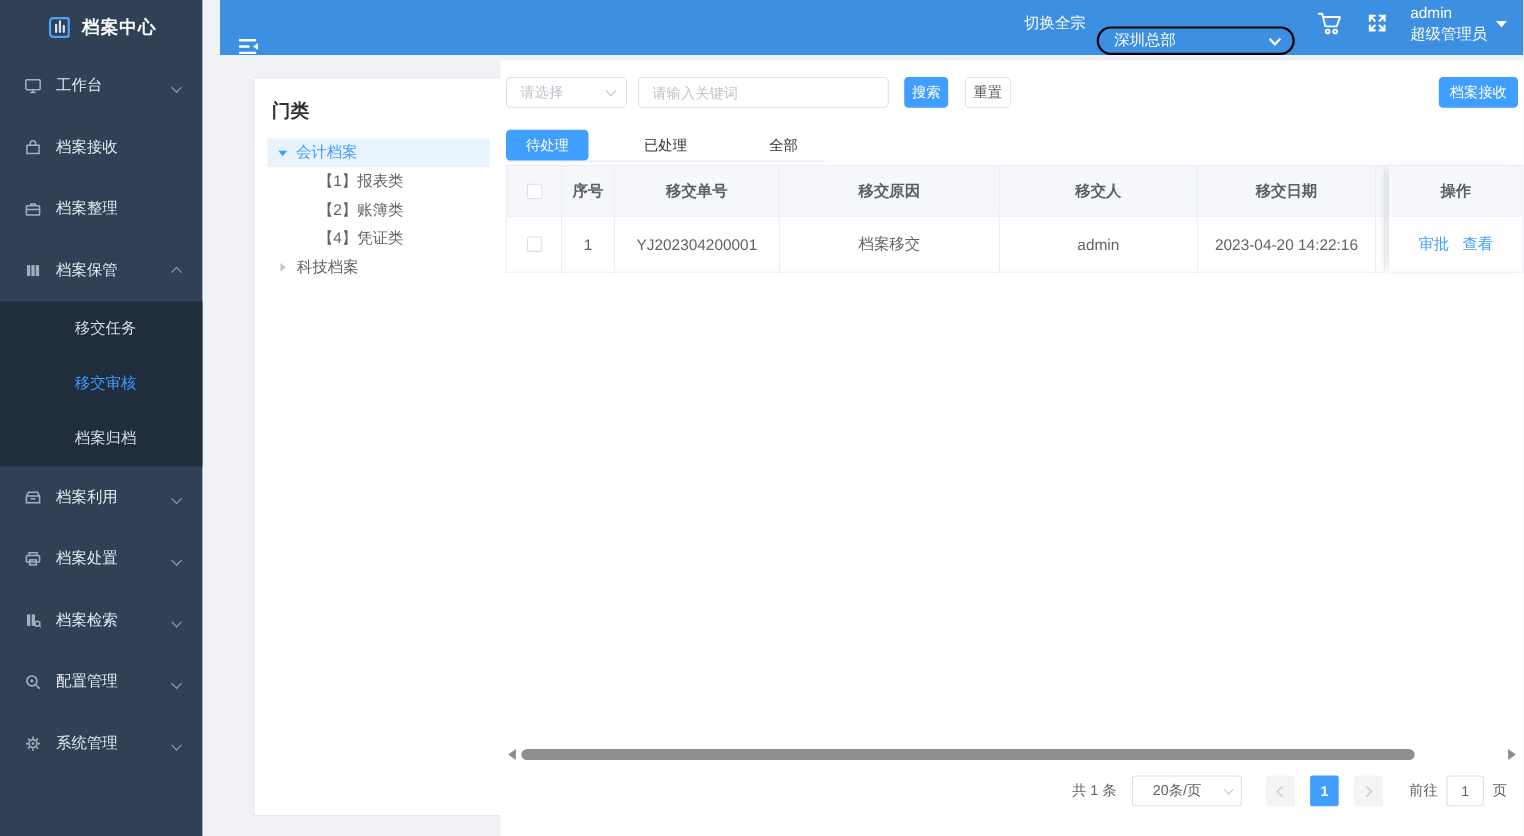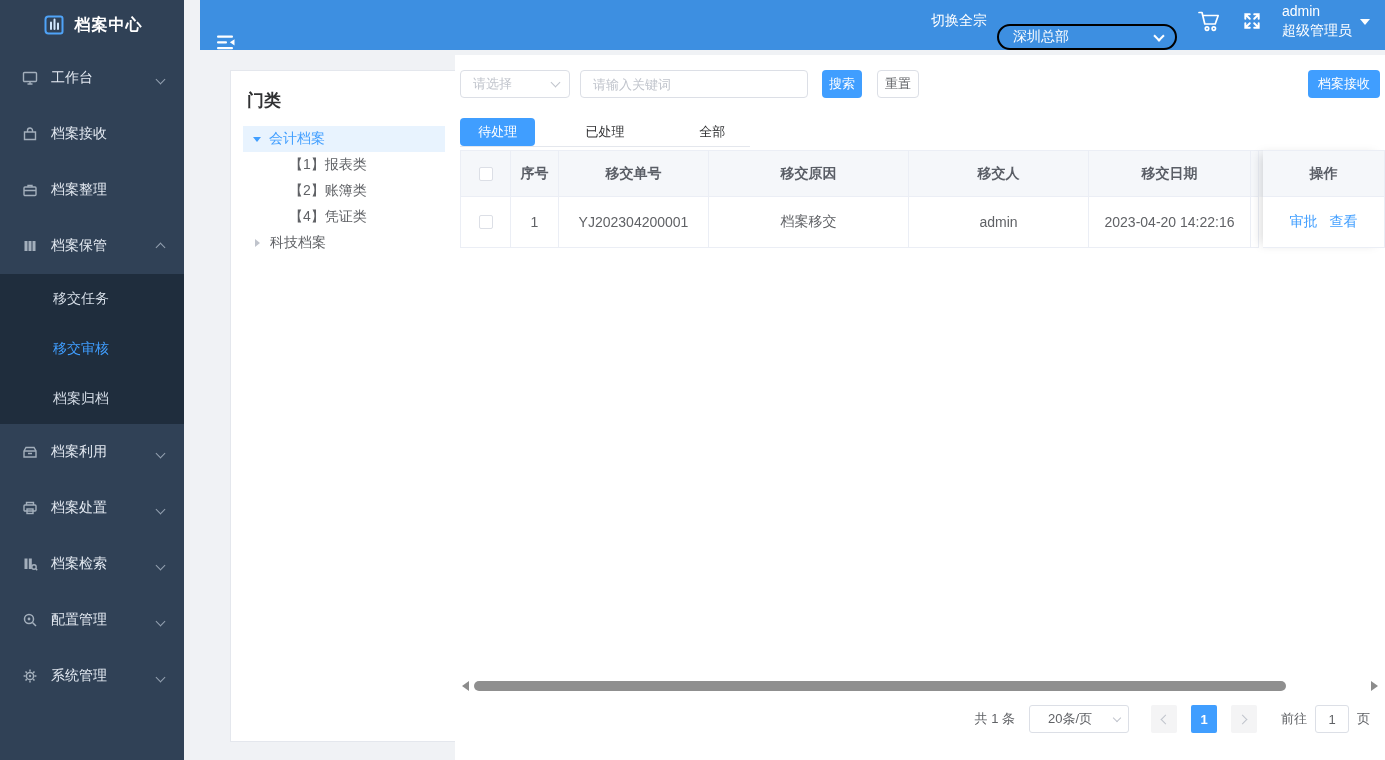--- a/index.html
+++ b/index.html
@@ -12,21 +12,21 @@
   .logo-title { color:#fff; font-size:16px; font-weight:bold; letter-spacing:1px; }
   .menu-item { height:56px; display:flex; align-items:center; padding:0 20px 0 22px; color:#E3E9F1; cursor:pointer; }
   .menu-item .mi-icon { width:16px; height:16px; margin-right:13px; color:#A3AFBC; flex:none; }
   .menu-item .mi-icon svg { width:16px; height:16px; display:block; }
   .menu-label { font-size:14px; }
   .chev { display:inline-block; padding:3px; border-style:solid; border-width:0 1.5px 1.5px 0; border-color:currentColor; }
   .chev.down { transform:rotate(45deg); margin-top:-3px; }
   .chev.up   { transform:rotate(-135deg); margin-top:4px; }
   .mi-arrow { margin-left:auto; color:#93A1B0; }
   .submenu { background:#1F2D3D; }
-  .submenu-item { height:50px; display:flex; align-items:center; padding-left:53px; color:#D5DDE7; font-size:14px; cursor:pointer; }
+  .submenu-item { height:50px; display:flex; align-items:center; padding-left:68px; color:#D5DDE7; font-size:14px; cursor:pointer; }
   .submenu-item.active { color:#409EFF; }
 
   
   .topbar { position:absolute; left:200px; top:0; width:1185px; height:50px; background:#3D8FE1; display:flex; align-items:flex-end; }
   .collapse-btn { margin-left:17px; cursor:pointer; display:flex; }
   .topbar-right { margin-left:auto; margin-right:15px; display:flex; align-items:center; }
   .switch-label { color:#fff; font-size:14px; }
   .org-select { margin-left:10px; width:180px; height:26px; border:2px solid #000000; border-radius:14px; display:flex; align-items:center; color:#fff; font-size:14px; padding:0 12px 0 14px; cursor:pointer;margin-top:32px; }
   .org-select .chev { border-width:0 2px 2px 0; margin-left:auto; }
   .tb-icon { margin-left:20px; display:flex; cursor:pointer; }

